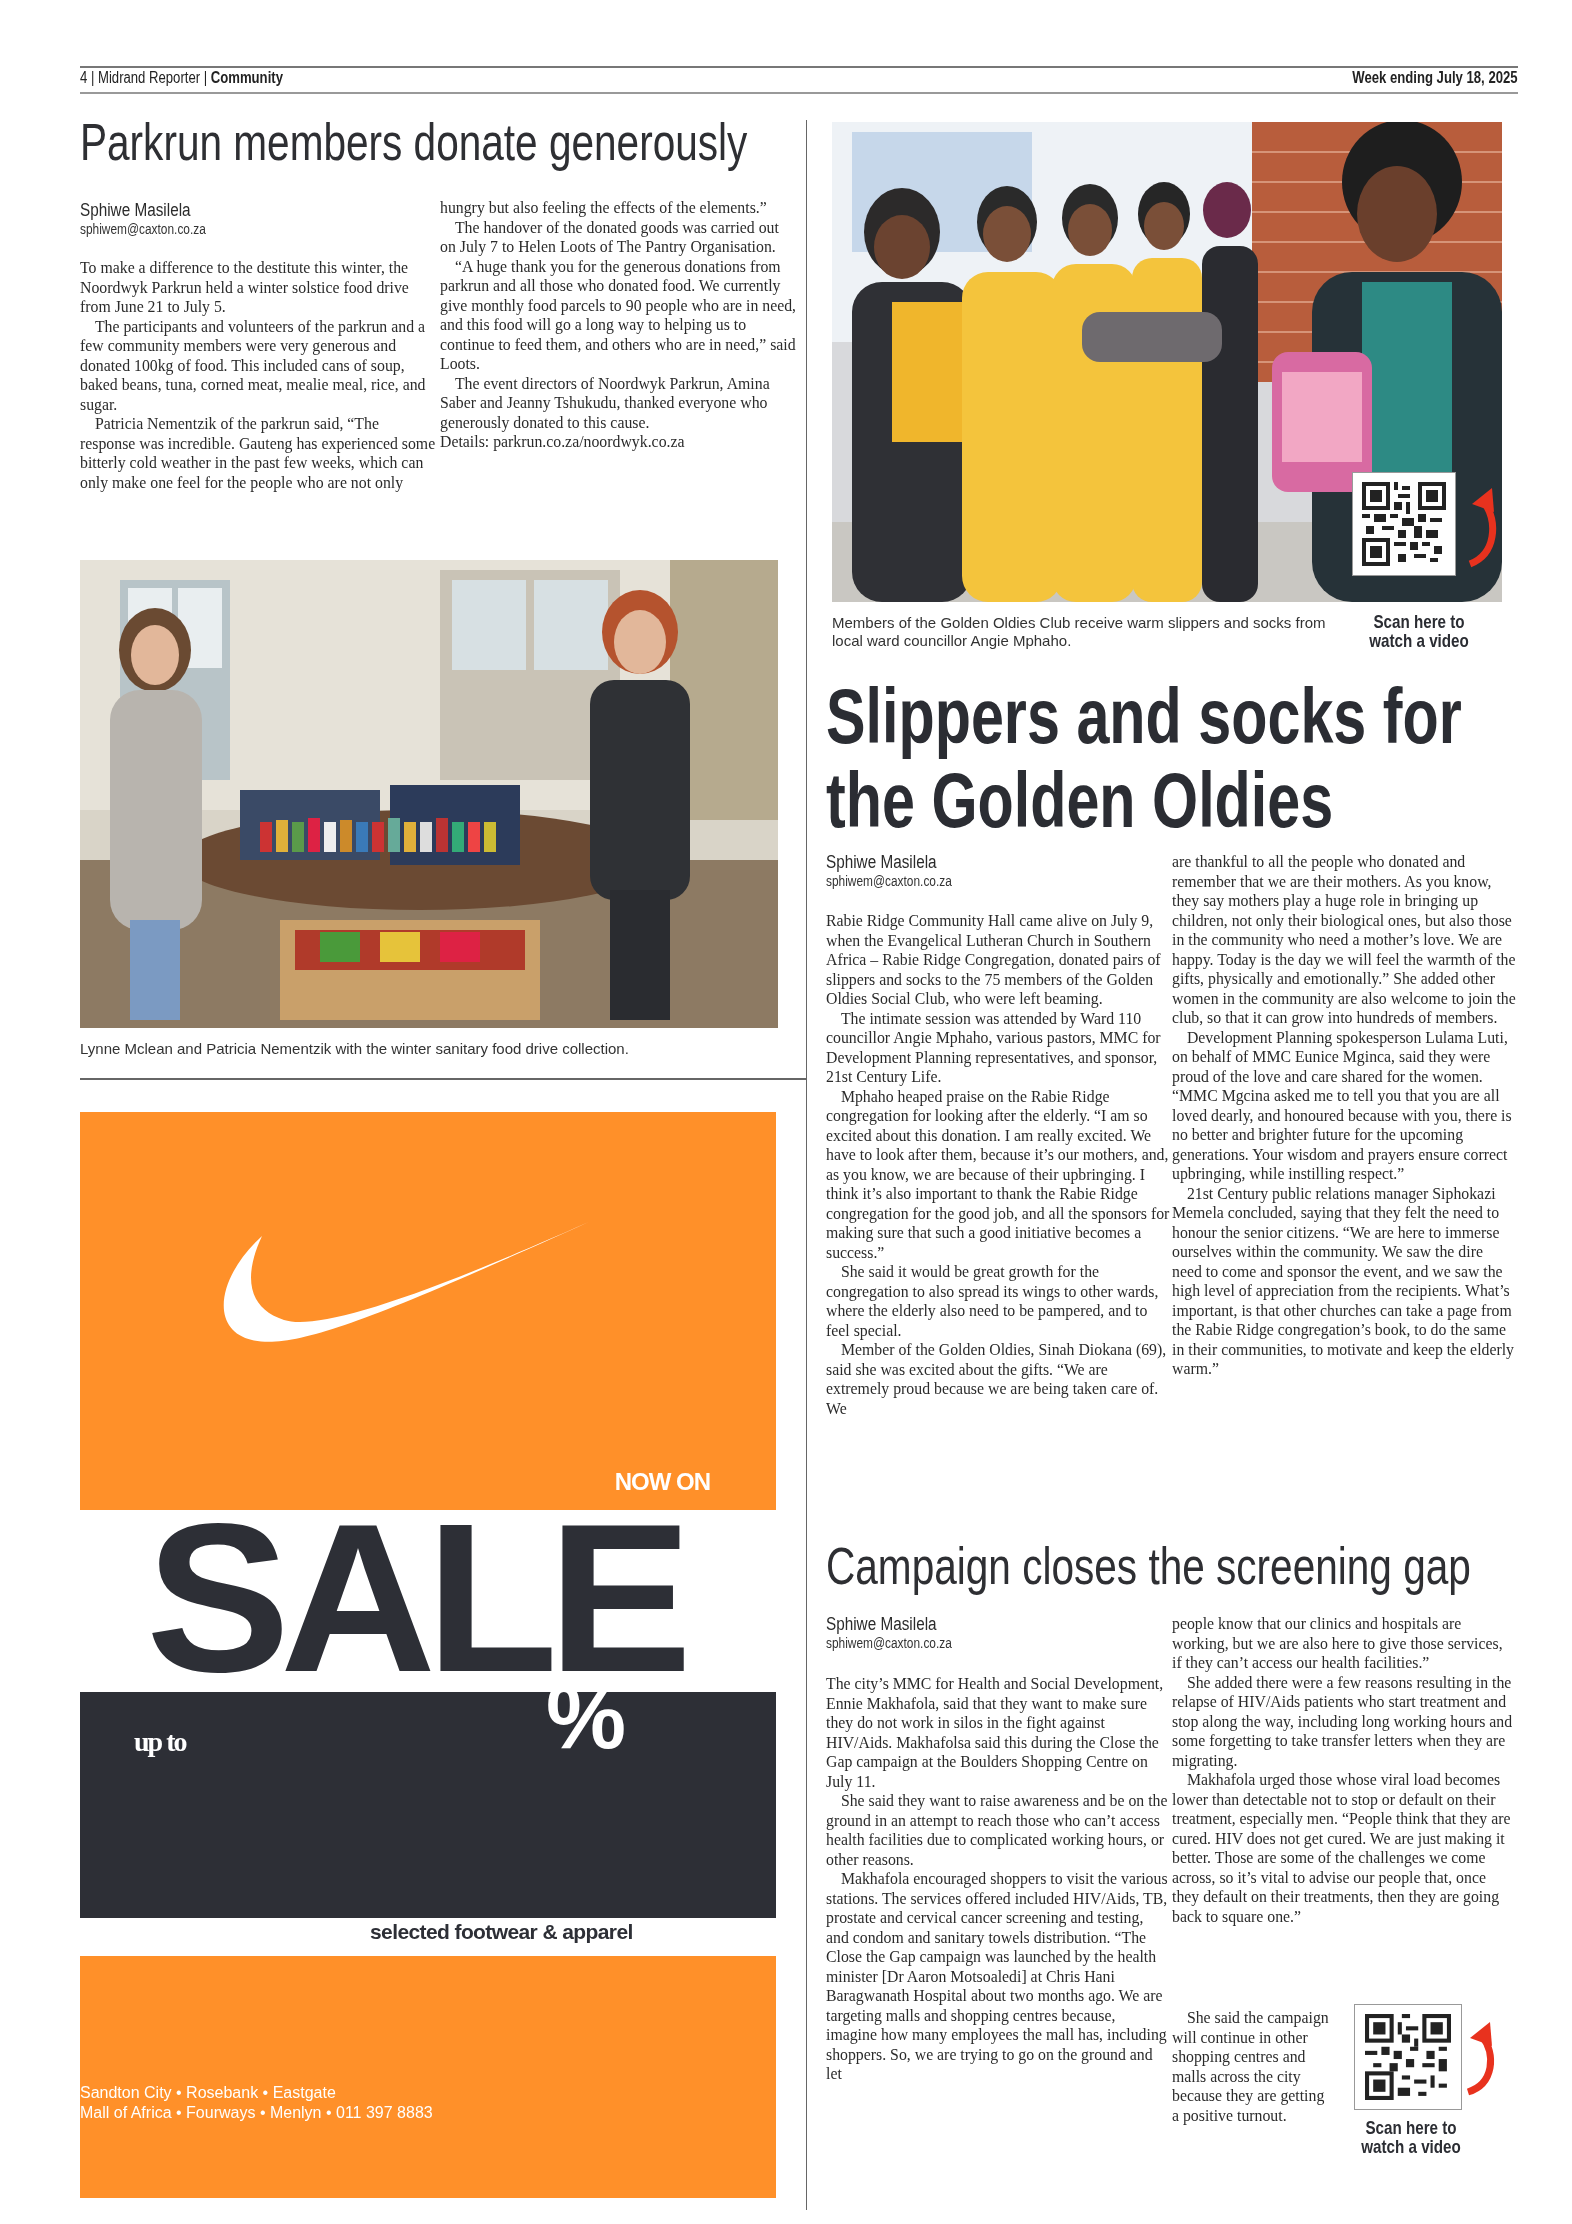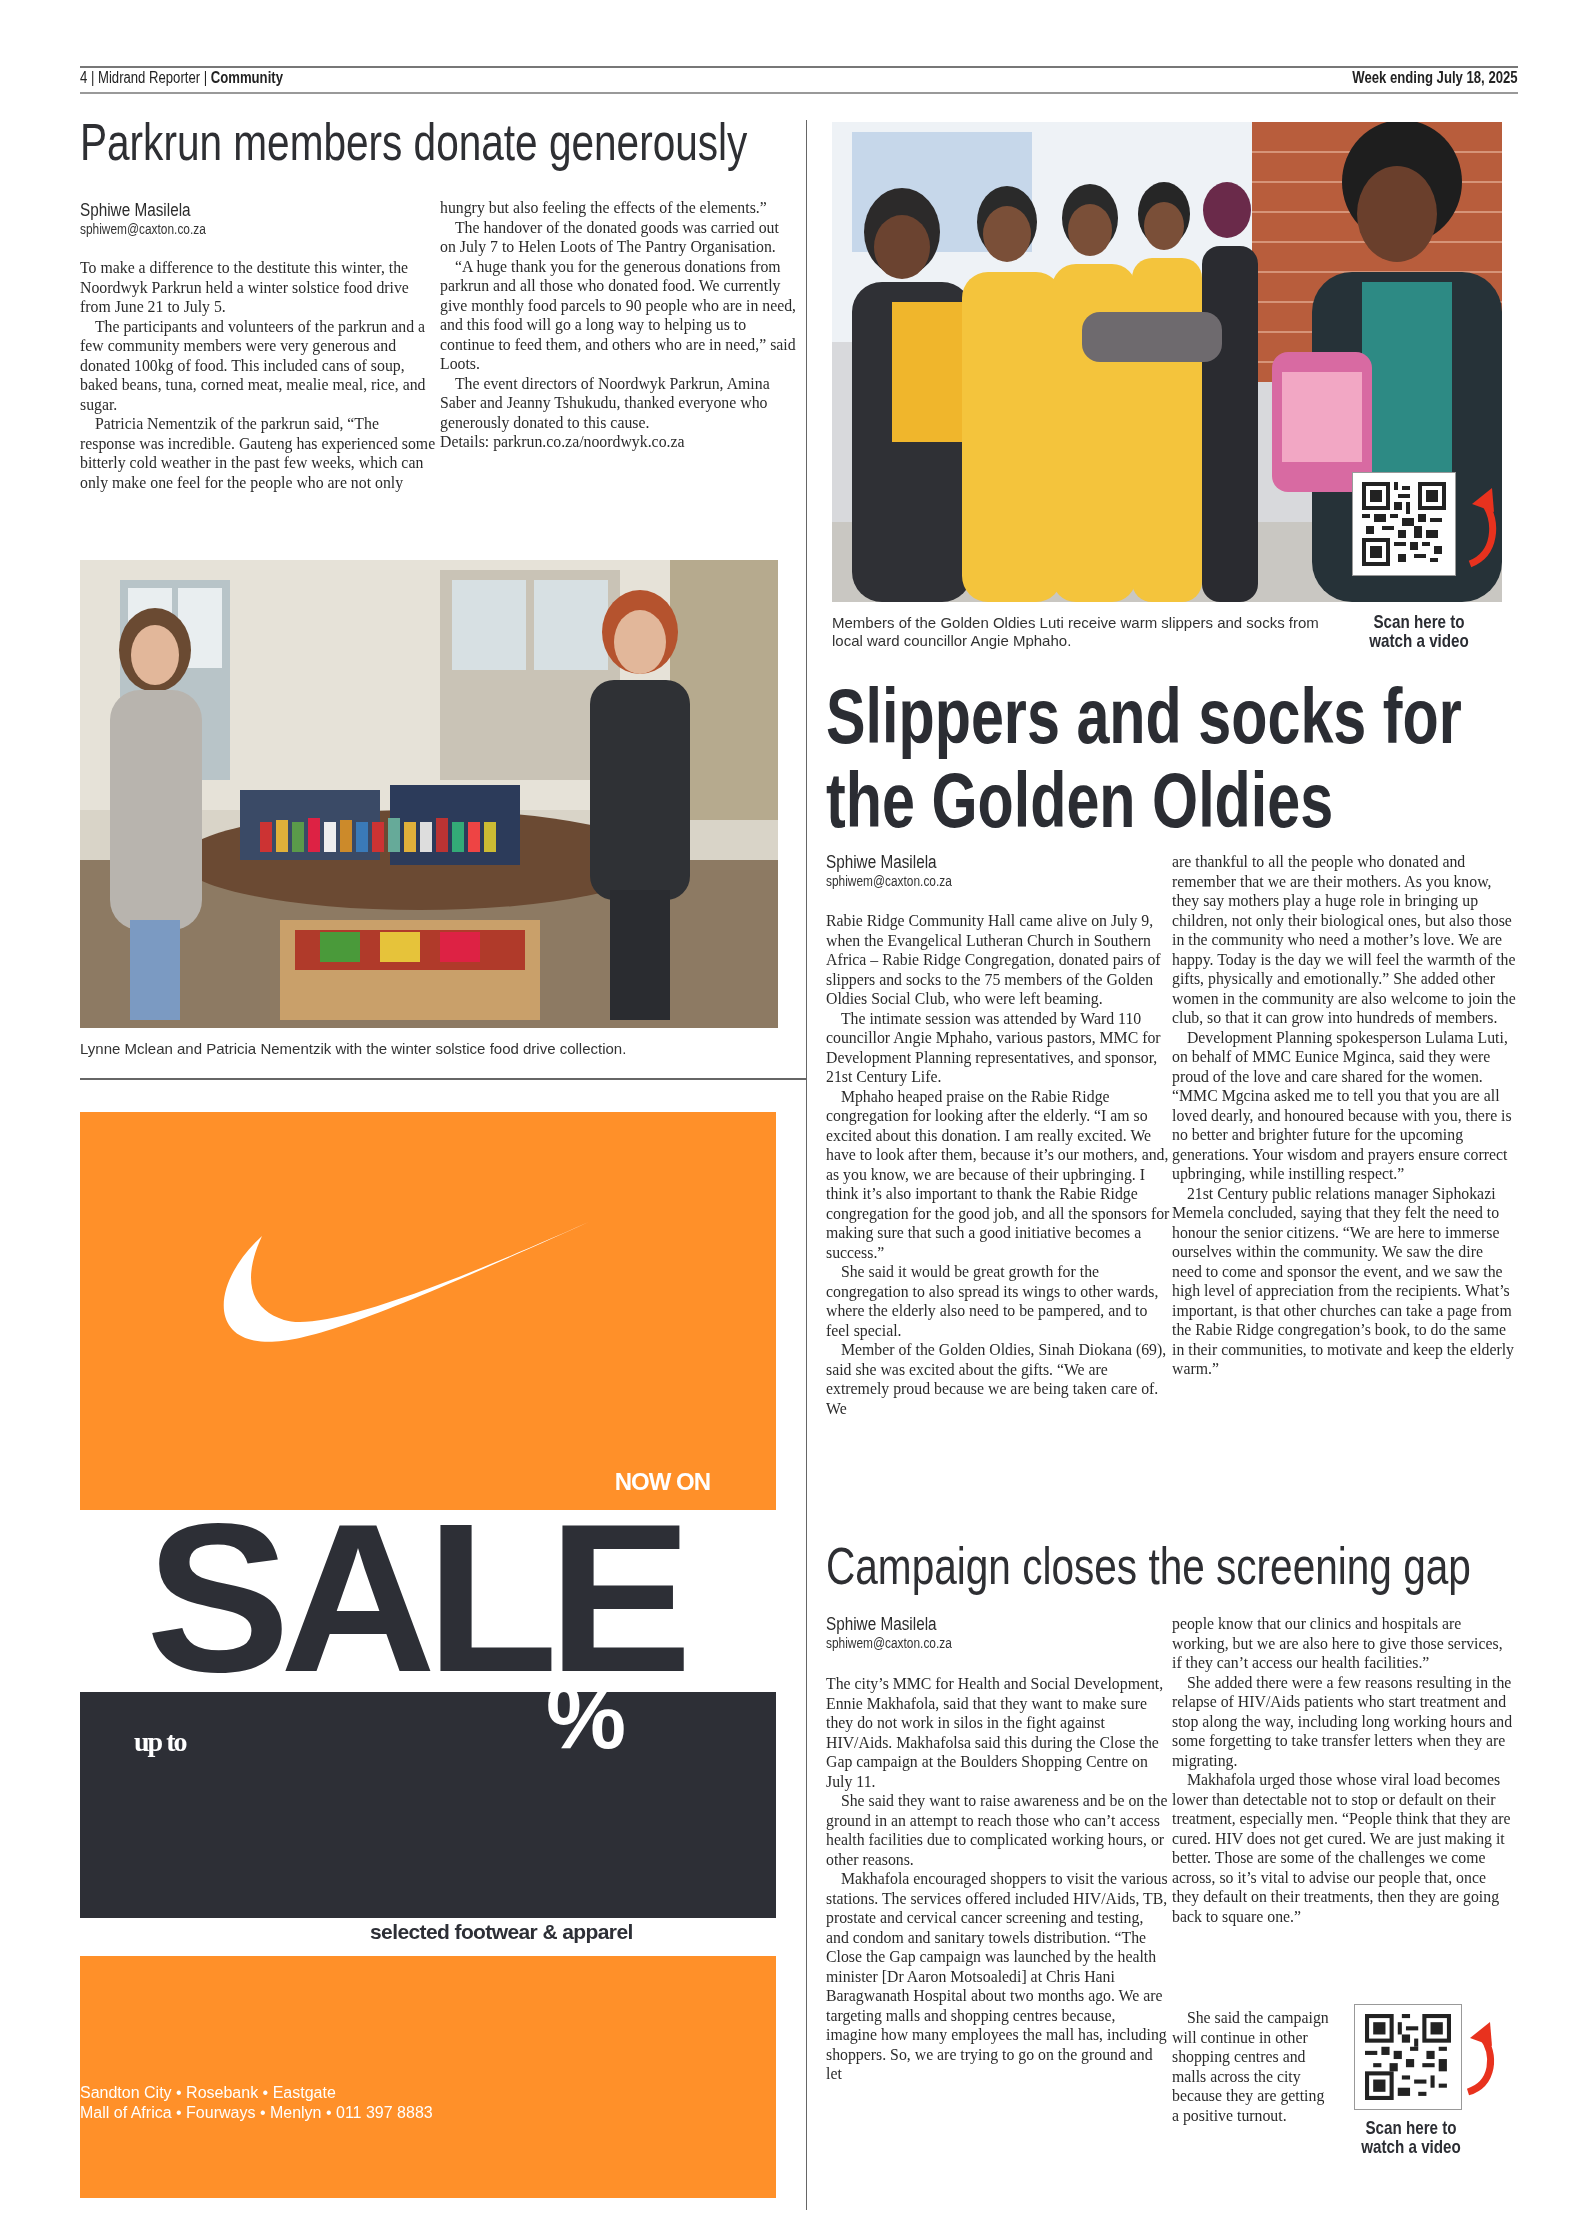--- a/index.html
+++ b/index.html
@@ -134,21 +134,21 @@
     <ellipse cx="75" cy="90" rx="36" ry="42" fill="#6a4a32"></ellipse>
     <ellipse cx="75" cy="95" rx="24" ry="30" fill="#e2b79a"></ellipse>
     <rect x="30" y="130" width="92" height="240" rx="30" fill="#b8b4ae"></rect>
     <rect x="50" y="360" width="50" height="100" fill="#7b9ac2"></rect>
     <ellipse cx="560" cy="72" rx="38" ry="42" fill="#b5532e"></ellipse>
     <ellipse cx="560" cy="82" rx="26" ry="32" fill="#e2b79a"></ellipse>
     <rect x="510" y="120" width="100" height="220" rx="24" fill="#2f3135"></rect>
     <rect x="530" y="330" width="60" height="130" fill="#2a2c30"></rect>
   </svg>
 </div>
-<div class="abs caption" style="left:80px; top:1040px; width:700px;">Lynne Mclean and Patricia Nementzik with the winter solstice food drive collection.</div>
+<div class="abs caption" style="left:80px; top:1040px; width:700px;">Lynne Mclean and Patricia Nementzik with the winter sanitary food drive collection.</div>
 
 <div class="abs hr-left"></div>
 
 <div class="abs photo" style="left:832px; top:122px; width:670px; height:480px;">
   <svg width="670" height="480" viewBox="0 0 670 480">
     <rect width="670" height="480" fill="#d8d9dc"></rect>
     <rect x="0" y="0" width="420" height="220" fill="#eef2f6"></rect>
     <rect x="20" y="10" width="180" height="120" fill="#c6d7ea"></rect>
     <rect x="420" y="0" width="250" height="260" fill="#b85d3c"></rect>
     <g stroke="#d69478" stroke-width="2">
@@ -224,21 +224,21 @@
           <rect x="17" y="19" width="2" height="1"></rect>
       </g>
     </svg>
   </div>
   <svg class="abs" style="left:634px; top:360px;" width="34" height="90" viewBox="0 0 34 90">
     <path d="M4 82 C 30 72, 32 40, 18 20" stroke="#e8321e" stroke-width="7" fill="none"></path>
     <polygon points="6,22 26,6 28,30" fill="#e8321e"></polygon>
   </svg>
 </div>
 
-<div class="abs caption" style="left:832px; top:614px; width:500px;">Members of the Golden Oldies Luti receive warm slippers and socks from local ward councillor Angie Mphaho.</div>
+<div class="abs caption" style="left:832px; top:614px; width:500px;">Members of the Golden Oldies Club receive warm slippers and socks from local ward councillor Angie Mphaho.</div>
 <div class="abs" style="left:1344px; top:612px; width:150px;">
   <div class="scan-text">Scan here to</div>
   <div class="scan-text">watch a video</div>
 </div>
 
 <div class="abs h2">
   <div>Slippers and socks for</div>
   <div>the Golden Oldies</div>
 </div>
 

